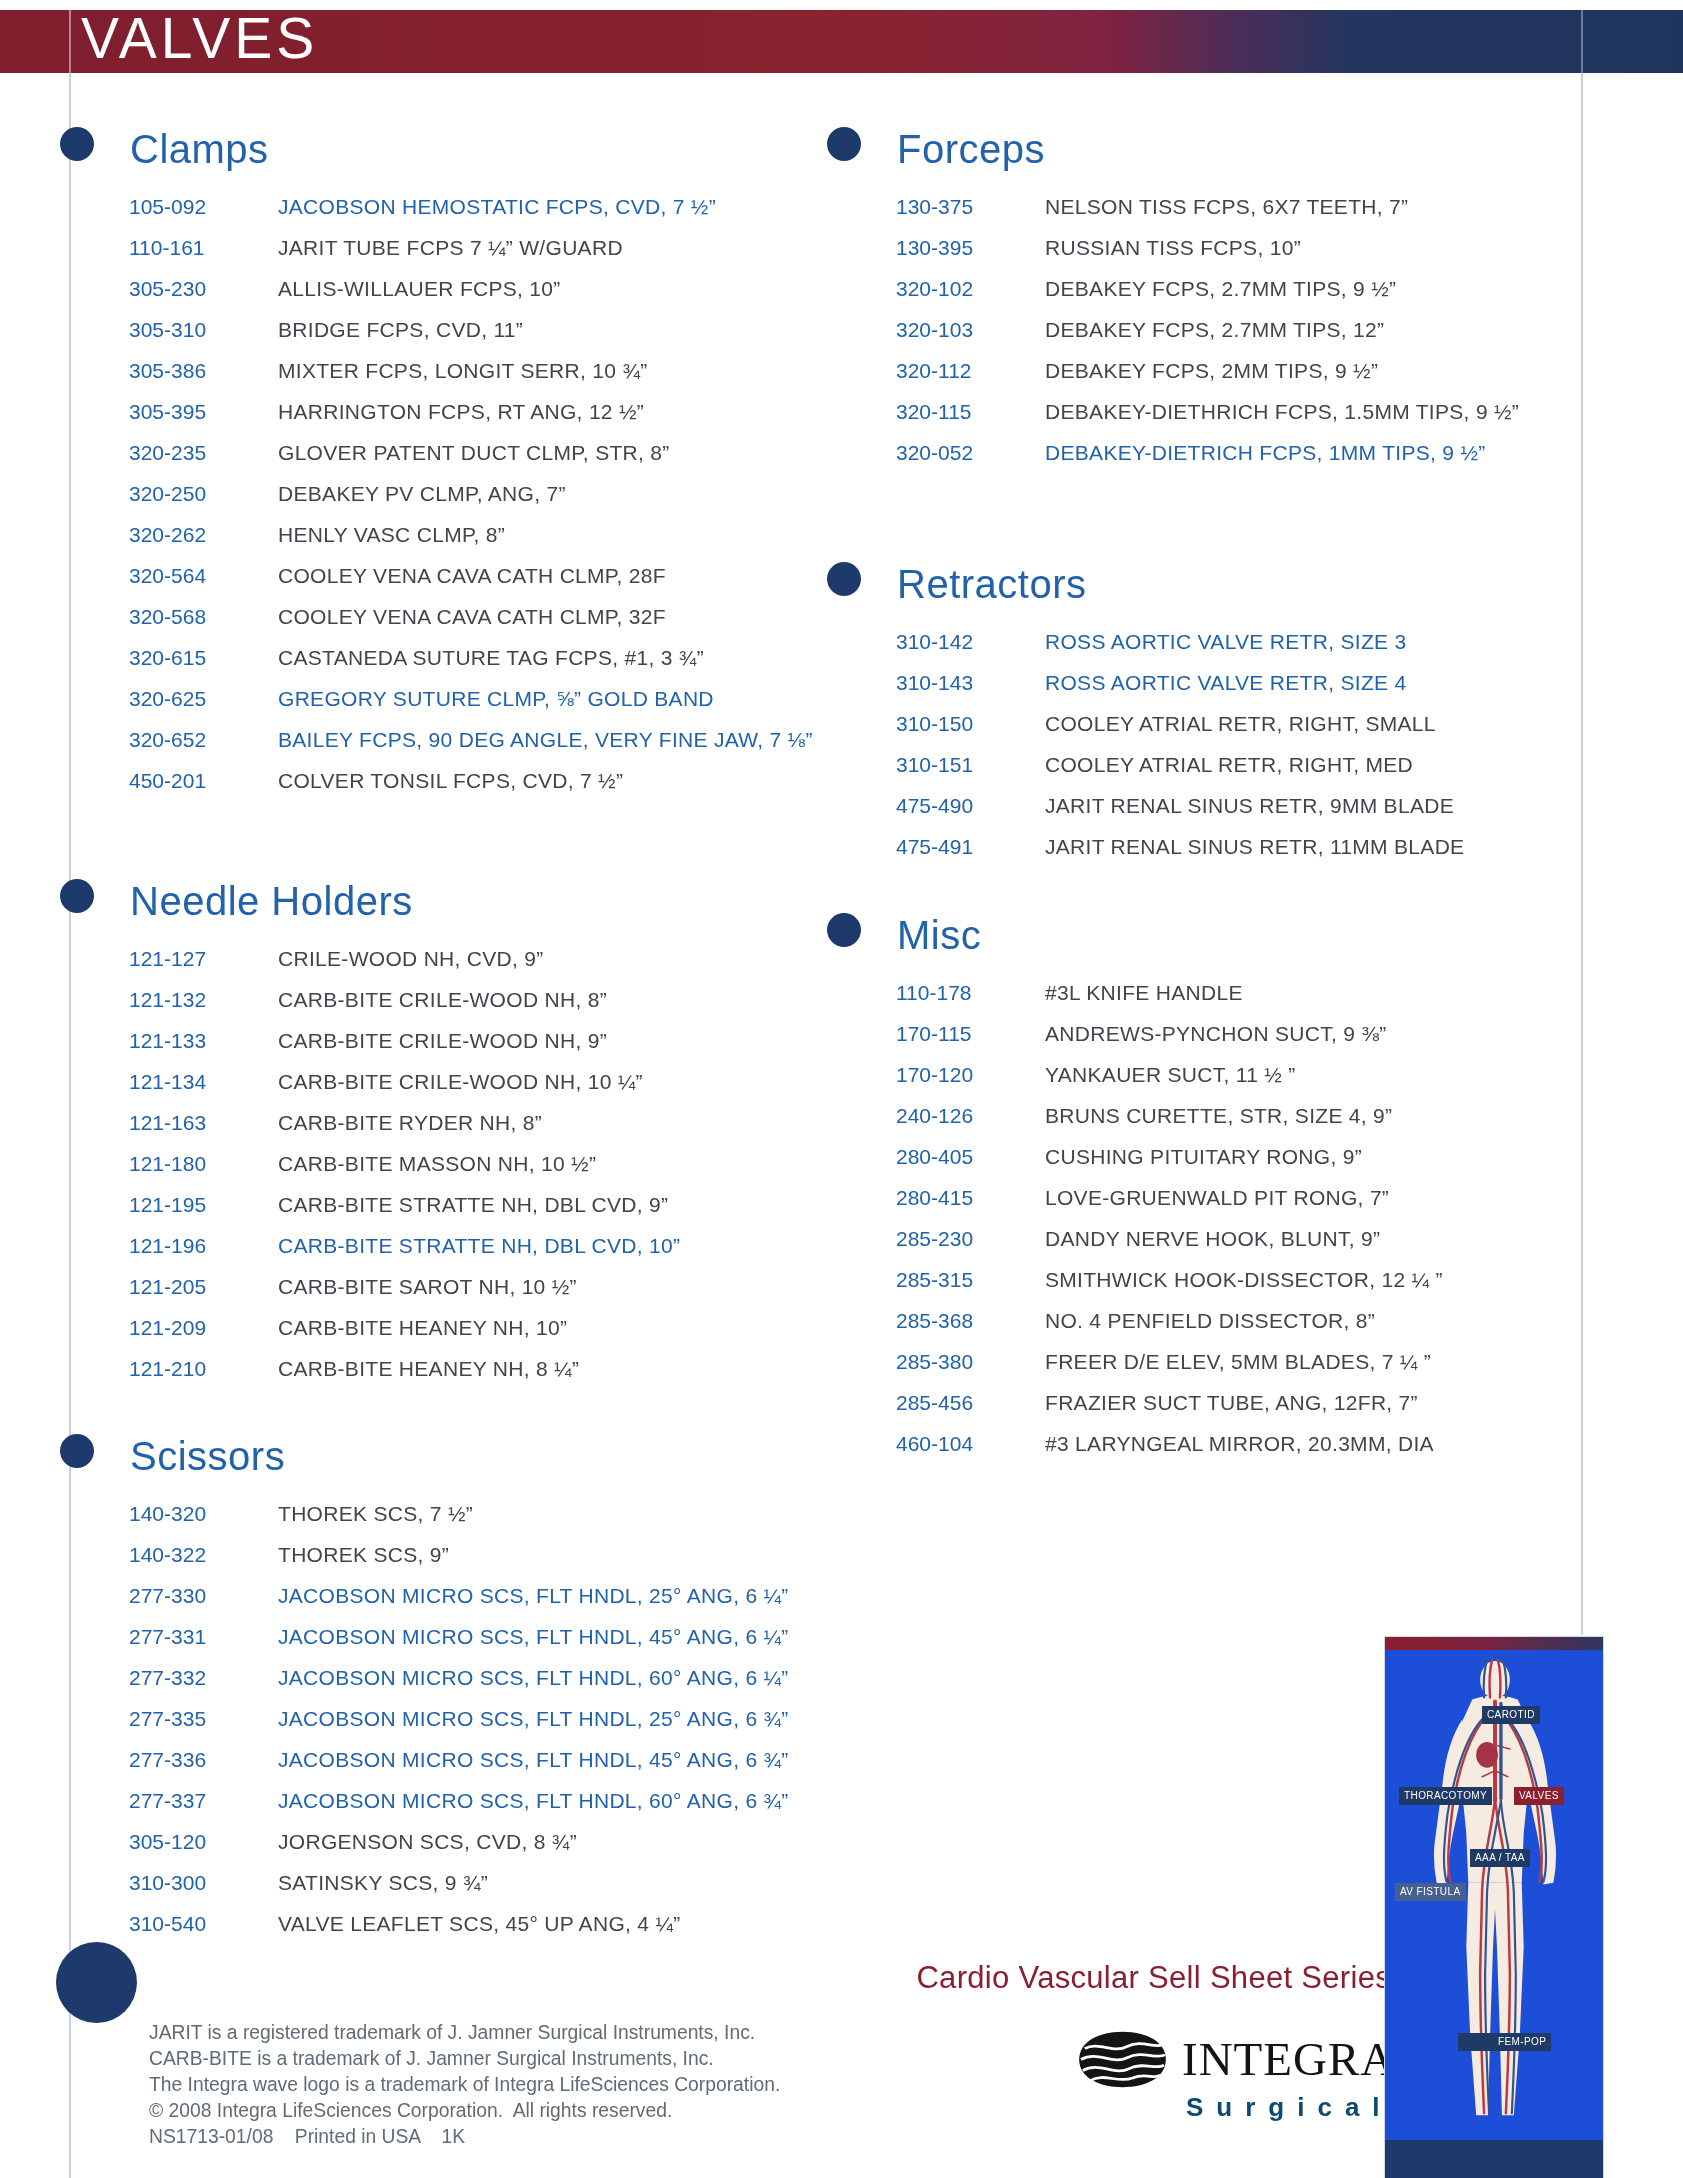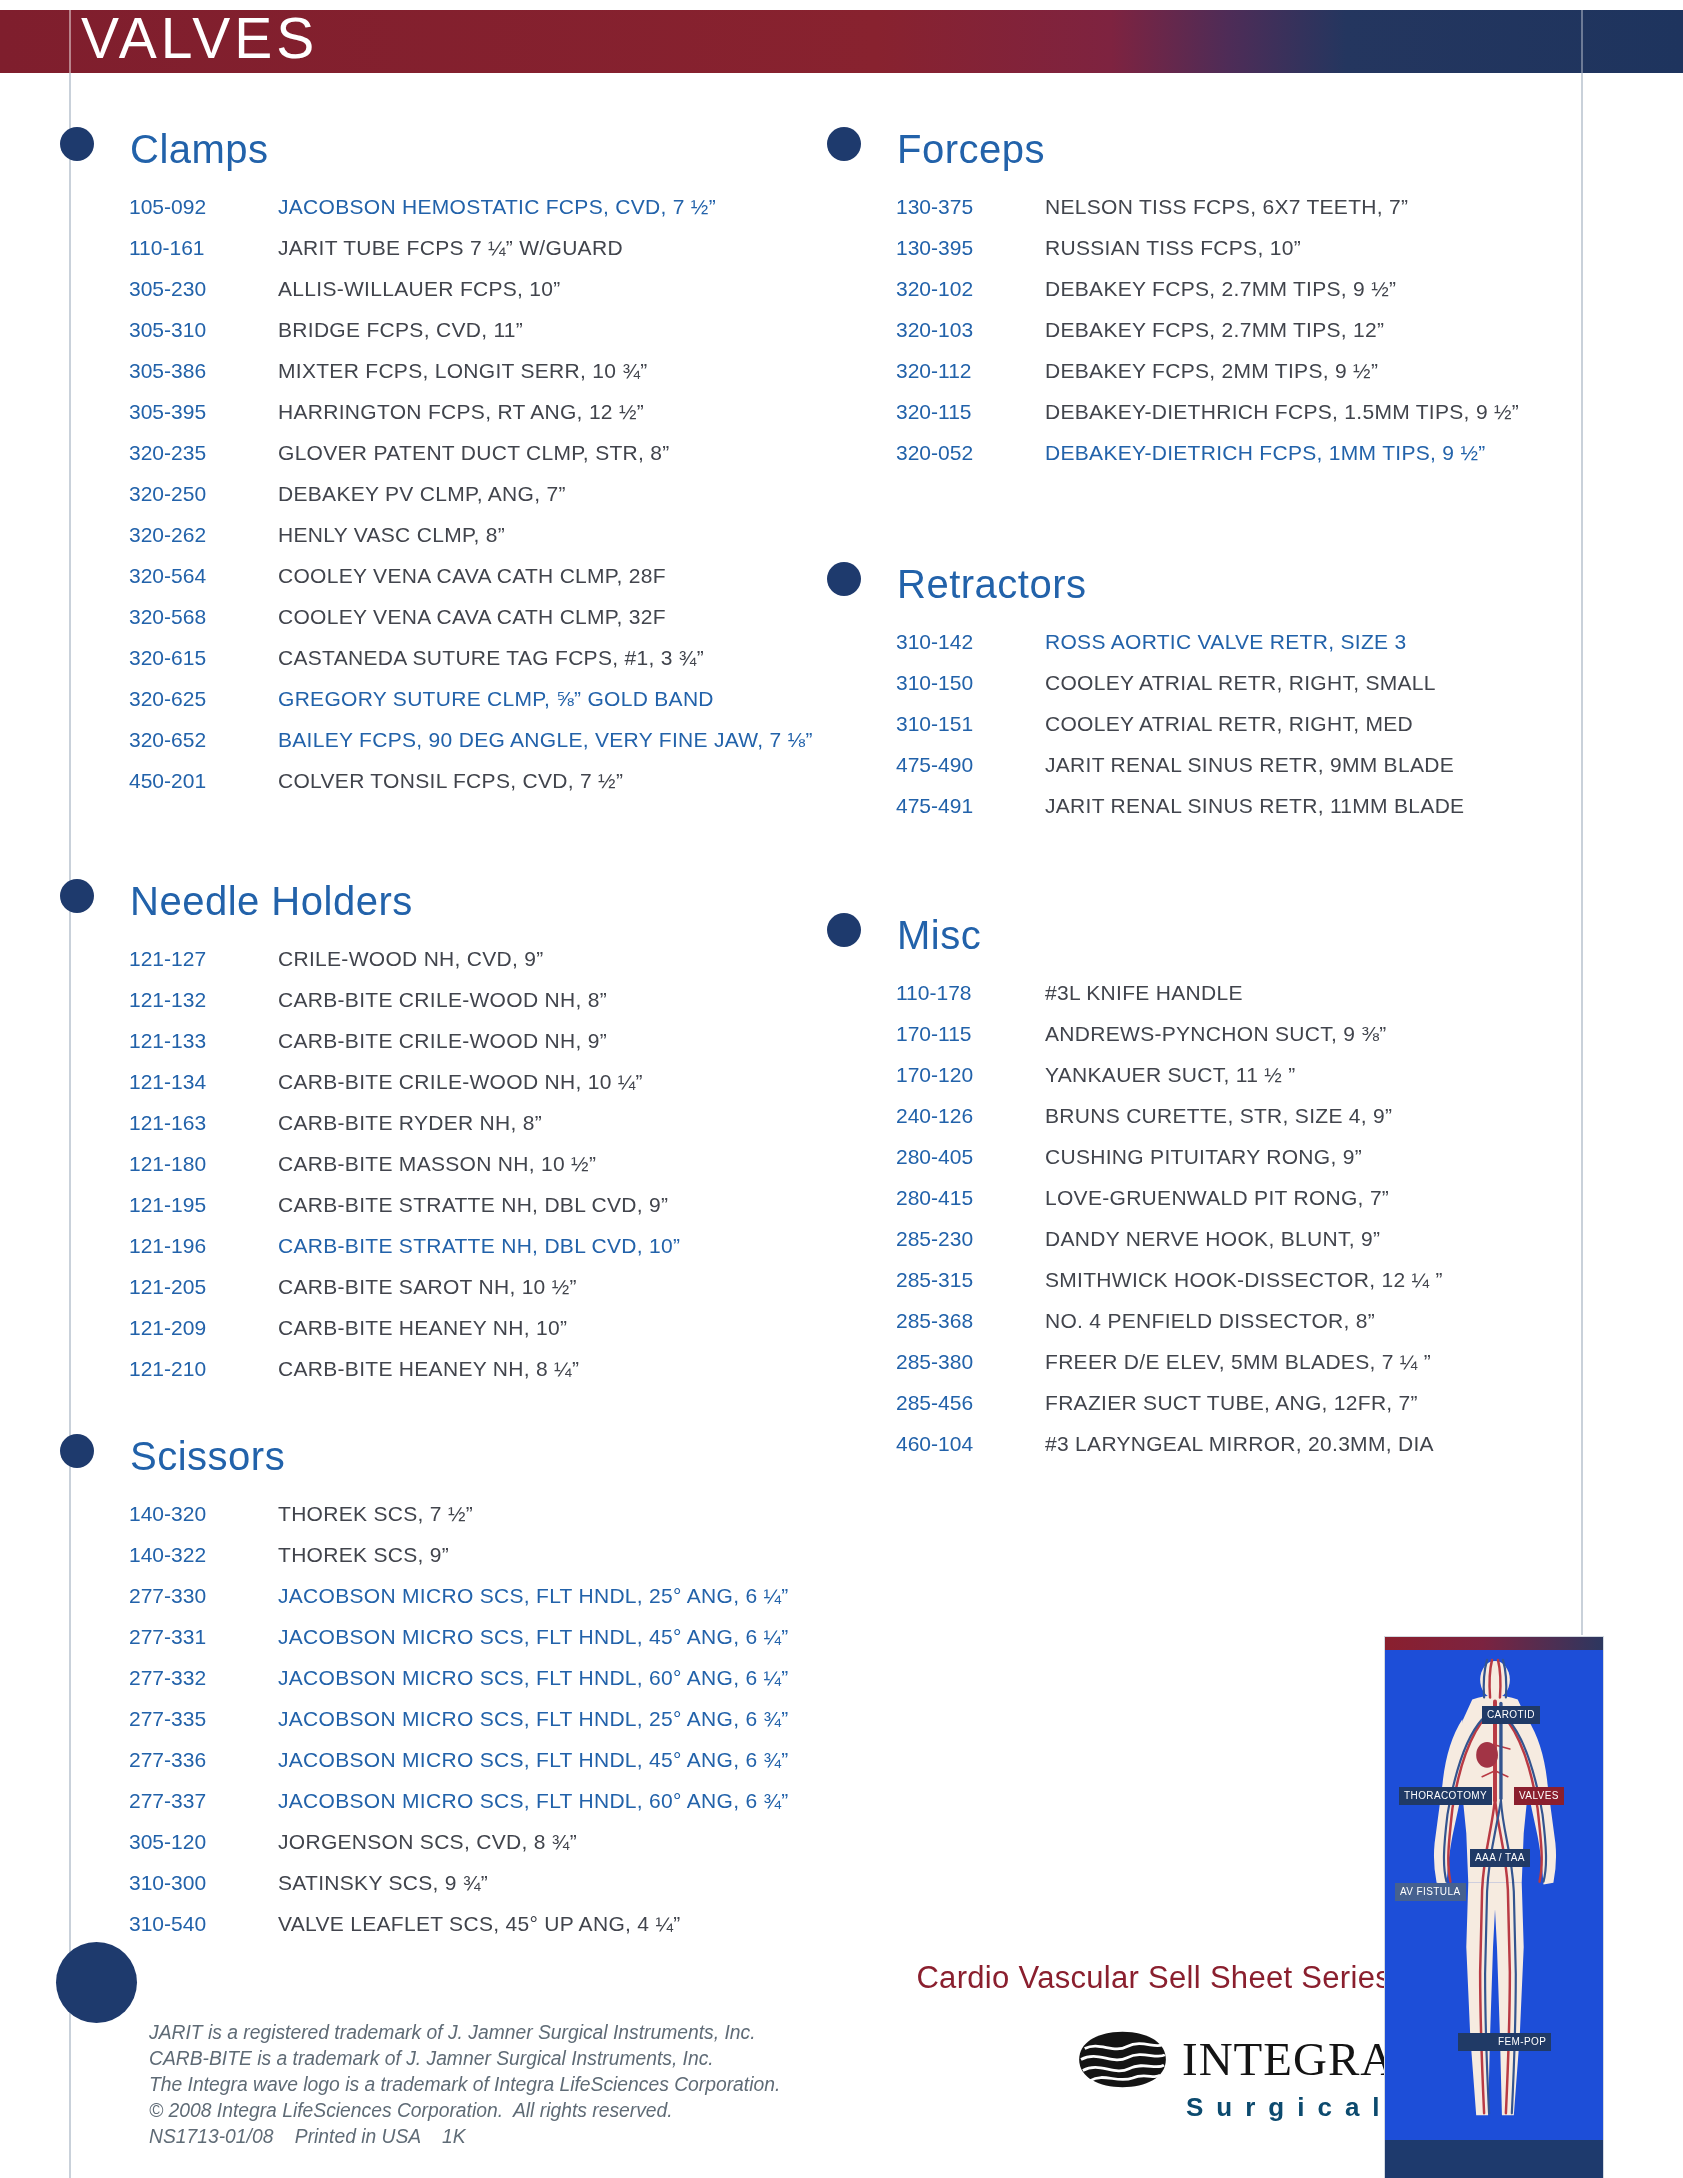--- a/index.html
+++ b/index.html
@@ -43,21 +43,21 @@
 
   
   .series-title { position:absolute; top:1960px; left:891px; width:500px; text-align:right;
     font-size:31px; color:#8a1f2e; letter-spacing:0.3px; }
 
   
   .big-dot { position:absolute; left:56px; top:1942px; width:81px; height:81px;
     border-radius:50%; background:#1e3a6d; z-index:3; }
   .legal { position:absolute; left:149px; top:2020px; color:#5f6b76;
     font-size:19.3px; line-height:26px; }
-  .legal-line { white-space:pre;font-style:italic; }
+  .legal-line { white-space:pre; }
 
   .logo { position:absolute; left:1069px; top:2030px; }
   .logo-row { display:flex; align-items:center; }
   .wave-svg { width:107px; height:59px; margin-right:6px; flex:none; }
   .logo-name { font-family:"Liberation Serif","DejaVu Serif",serif; font-size:47px;
     font-weight:normal; color:#141414; letter-spacing:1px; line-height:1; }
   .logo-tm { font-size:15px; color:#141414; display:inline-block; transform:translateY(-16px); }
   .logo-sub { font-family:"Liberation Sans",sans-serif; font-size:26px; font-weight:bold;
     color:#0c4a6e; letter-spacing:13px; margin-left:117px; margin-top:3px; }
 
@@ -293,20 +293,24 @@
         </div>
       </section>
       <section class="section col-right" id="sec-retractors">
         <div class="sec-head">
           <span class="bullet"></span>
           <h2 class="sec-title">Retractors</h2>
         </div>
         <div class="row">
           <span class="code">310-142</span>
           <span class="desc hl">ROSS AORTIC VALVE RETR, SIZE 3</span>
+        </div>
+        <div class="row">
+          <span class="code">310-143</span>
+          <span class="desc hl">ROSS AORTIC VALVE RETR, SIZE 4</span>
         </div>
         <div class="row">
           <span class="code">310-150</span>
           <span class="desc">COOLEY ATRIAL RETR, RIGHT, SMALL</span>
         </div>
         <div class="row">
           <span class="code">310-151</span>
           <span class="desc">COOLEY ATRIAL RETR, RIGHT, MED</span>
         </div>
         <div class="row">

